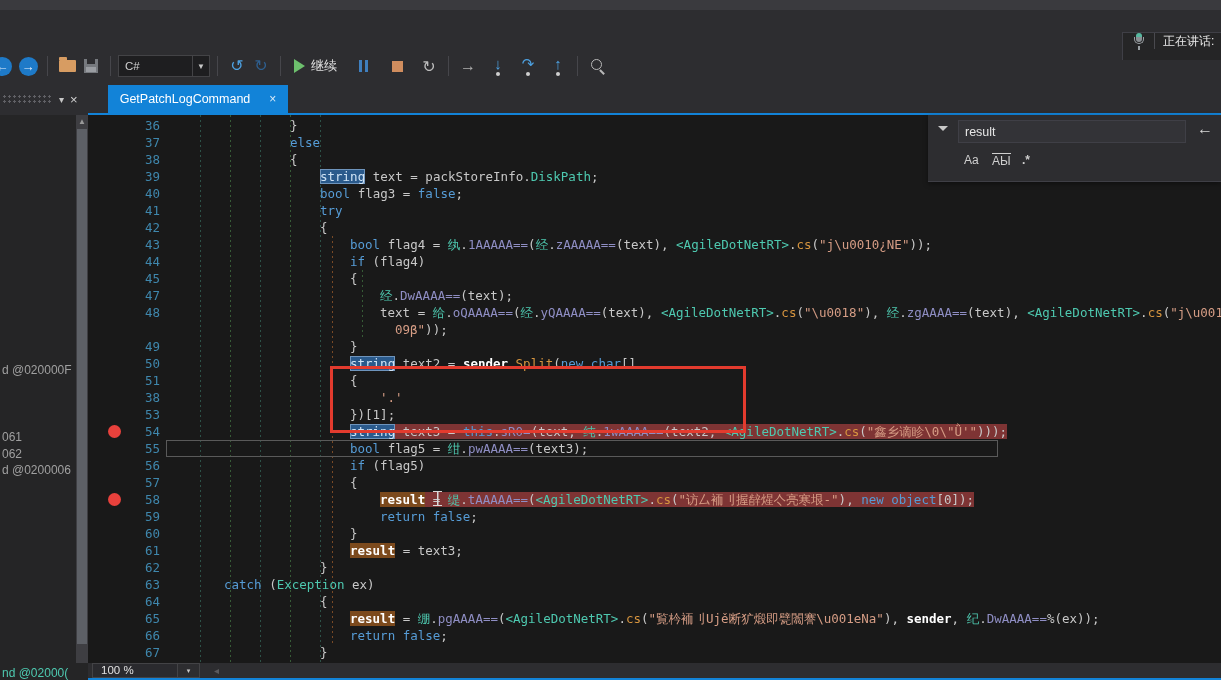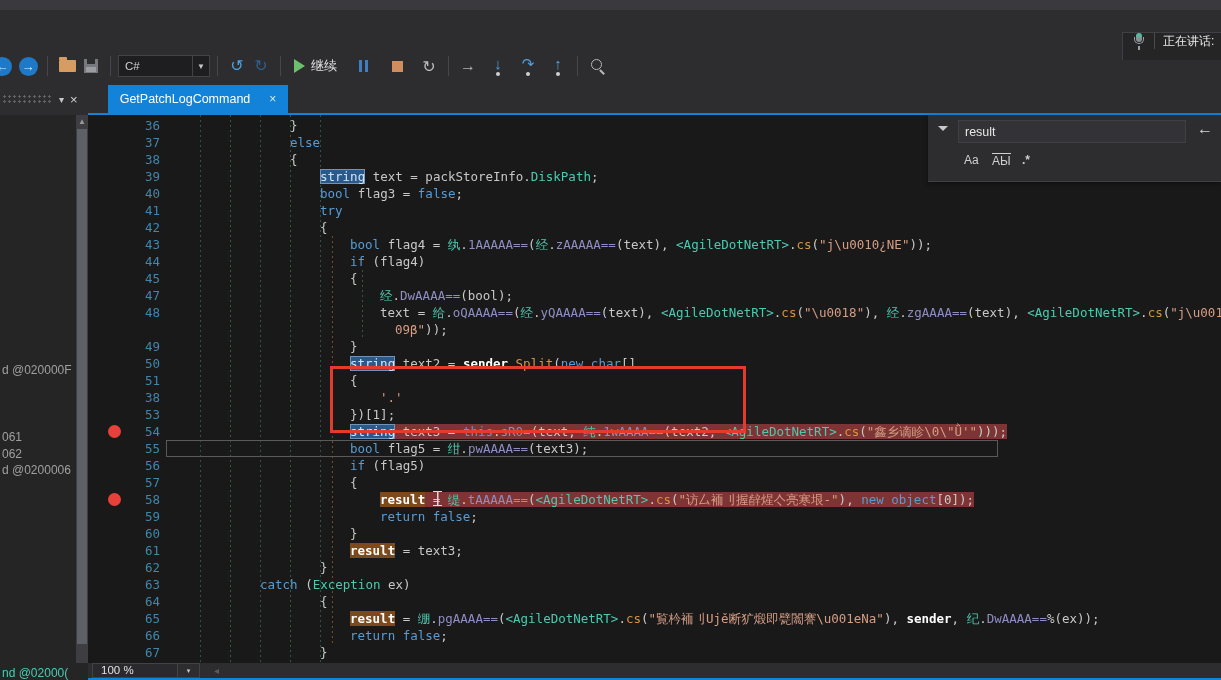--- a/index.html
+++ b/index.html
@@ -293,21 +293,21 @@
         <div class="row">
           <span class="gut">44</span>
           <span class="txt" style="padding-left: 190px;"><span class="k">if</span><span class="i"> (flag4)</span></span>
         </div>
         <div class="row">
           <span class="gut">45</span>
           <span class="txt" style="padding-left: 190px;"><span class="i">{</span></span>
         </div>
         <div class="row">
           <span class="gut">47</span>
-          <span class="txt" style="padding-left: 220px;"><span class="t">经</span><span class="i">.</span><span class="o">DwAAAA==</span><span class="i">(bool);</span></span>
+          <span class="txt" style="padding-left: 220px;"><span class="t">经</span><span class="i">.</span><span class="o">DwAAAA==</span><span class="i">(text);</span></span>
         </div>
         <div class="row">
           <span class="gut">48</span>
           <span class="txt" style="padding-left: 220px;"><span class="i">text = </span><span class="t">给</span><span class="i">.</span><span class="o">oQAAAA==</span><span class="i">(</span><span class="t">经</span><span class="i">.</span><span class="o">yQAAAA==</span><span class="i">(text), </span><span class="t">&lt;AgileDotNetRT&gt;</span><span class="i">.</span><span class="m">cs</span><span class="i">(</span><span class="s">"\u0018"</span><span class="i">), </span><span class="t">经</span><span class="i">.</span><span class="o">zgAAAA==</span><span class="i">(text), </span><span class="t">&lt;AgileDotNetRT&gt;</span><span class="i">.</span><span class="m">cs</span><span class="i">(</span><span class="s">"j\u0015¢]</span></span>
         </div>
         <div class="row">
           <span class="gut"></span>
           <span class="txt" style="padding-left: 235px;"><span class="s">09β"</span><span class="i">));</span></span>
         </div>
         <div class="row">
@@ -363,21 +363,21 @@
         <div class="row">
           <span class="gut">61</span>
           <span class="txt" style="padding-left: 190px;"><span class="w hlr">result</span><span class="i"> = text3;</span></span>
         </div>
         <div class="row">
           <span class="gut">62</span>
           <span class="txt" style="padding-left: 160px;"><span class="i">}</span></span>
         </div>
         <div class="row">
           <span class="gut">63</span>
-          <span class="txt" style="padding-left: 100px;"><span class="k">catch</span><span class="i"> (</span><span class="t">Exception</span><span class="i"> ex)</span></span>
+          <span class="txt" style="padding-left: 64px;"><span class="k">catch</span><span class="i"> (</span><span class="t">Exception</span><span class="i"> ex)</span></span>
         </div>
         <div class="row">
           <span class="gut">64</span>
           <span class="txt" style="padding-left: 160px;"><span class="i">{</span></span>
         </div>
         <div class="row">
           <span class="gut">65</span>
           <span class="txt" style="padding-left: 190px;"><span class="w hlr">result</span><span class="i"> = </span><span class="t">绷</span><span class="i">.</span><span class="o">pgAAAA==</span><span class="i">(</span><span class="t">&lt;AgileDotNetRT&gt;</span><span class="i">.</span><span class="m">cs</span><span class="i">(</span><span class="s">"覧枔袻刂Ujě断犷煅即甓闟謇\u001eNa"</span><span class="i">), </span><span class="w">sender</span><span class="i">, </span><span class="t">纪</span><span class="i">.</span><span class="o">DwAAAA==</span><span class="i">%(ex));</span></span>
         </div>
         <div class="row">

